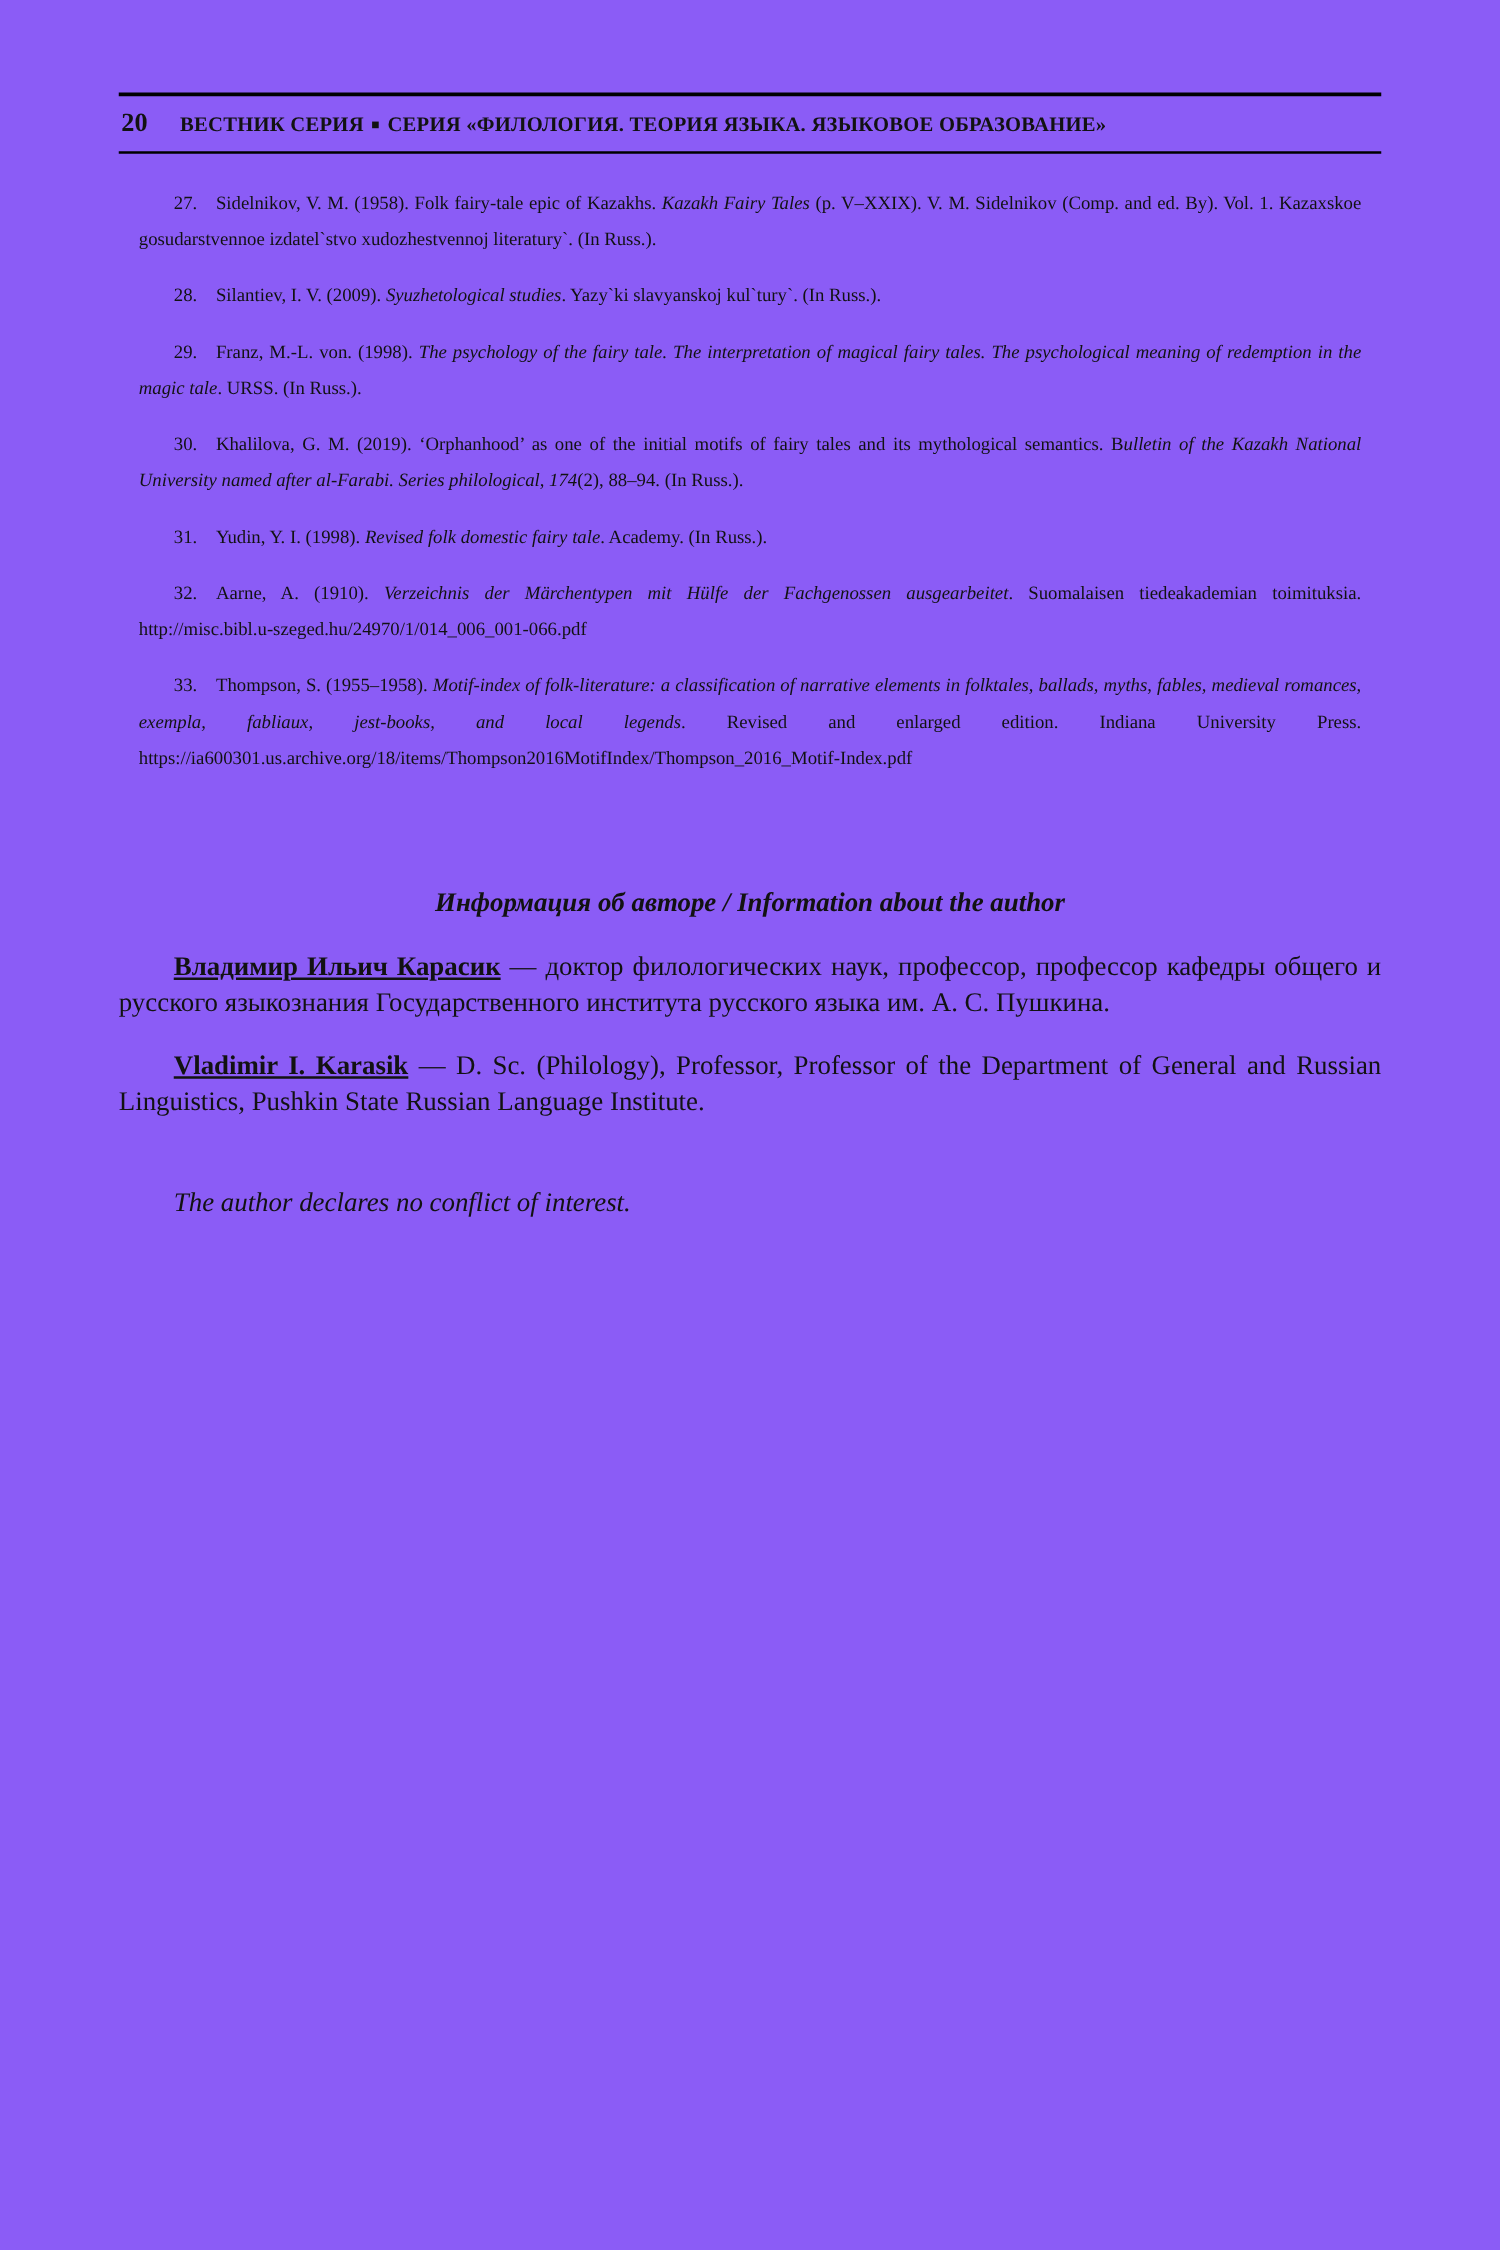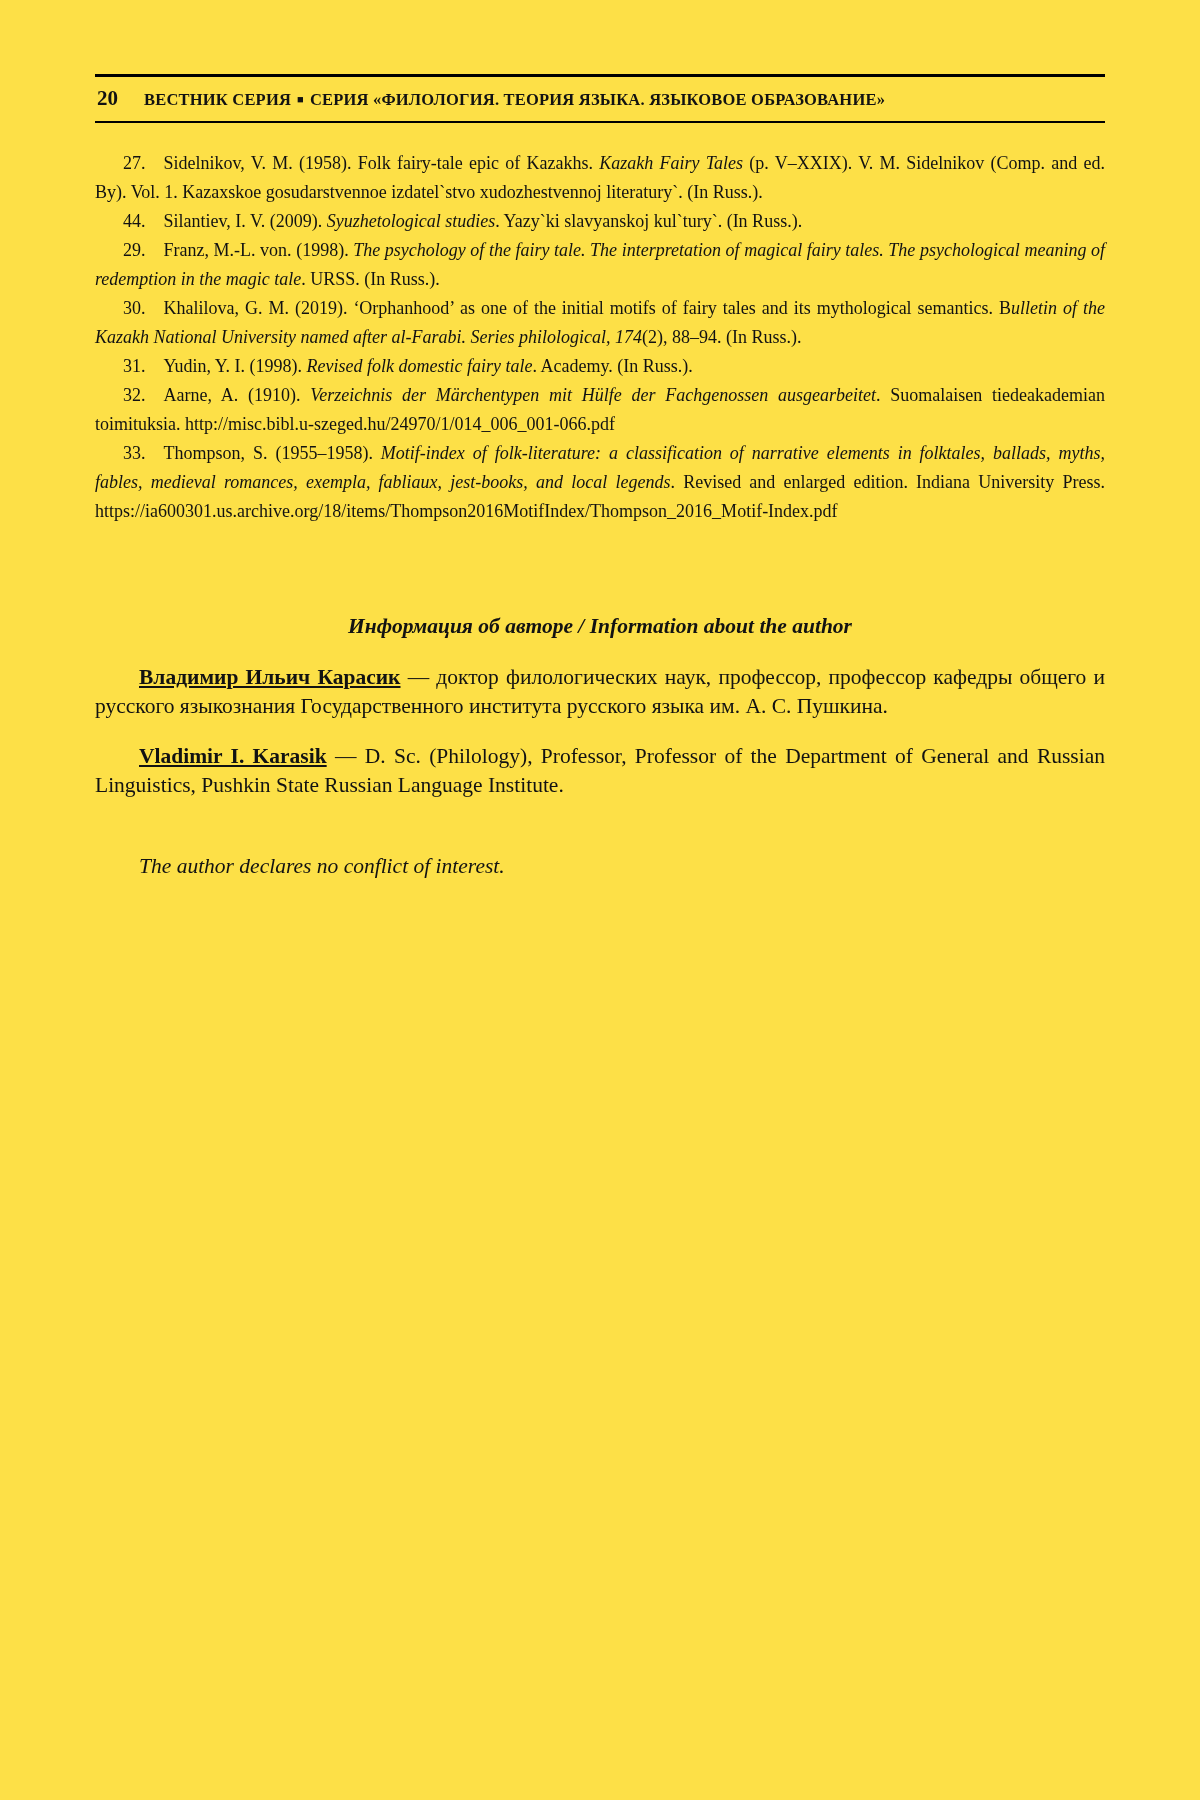--- a/index.html
+++ b/index.html
@@ -1,20 +1,20 @@
 <!DOCTYPE html>
 <html><head>
 <meta charset="utf-8">
 <style>
   html,body{margin:0;padding:0;background:#e8e8e8;}
   .page{
     position:relative;
     width:1200px;height:1800px;
     margin:0 auto;
-    background:#fde047;
+    background:#8b5cf6;
     font-family:"Liberation Serif","DejaVu Serif",serif;
     color:#121212;
     box-sizing:border-box;
     padding:0 95px;
     overflow:hidden;
   }
   
   .runhead{
     margin-top:74px;
     border-top:3px solid #000;
@@ -38,22 +38,22 @@
   }
   .sq{
     display:inline-block;
     font-size:11px;
     vertical-align:2px;
     margin:0 6px;
   }
   
   .refs{margin-top:26px;}
   p.ref{
-    margin:0;
-    font-size:18px;
+    margin:16px;
+    font-size:15px;
     line-height:29px;
     text-align:justify;
     text-indent:28px;
   }
   .it{font-style:italic;}
   .bd{font-weight:bold;text-decoration:underline;}
   .section-head{
     margin:86px 0 0 0;
     text-align:center;
     font-size:21.5px;
@@ -86,21 +86,21 @@
 
   <div class="runhead">
     <div class="runhead-inner">
       <span class="pagenum">20</span>
       <span class="jtitle"><span>ВЕСТНИК СЕРИЯ</span><span class="sq">■</span><span>СЕРИЯ «ФИЛОЛОГИЯ. ТЕОРИЯ ЯЗЫКА. ЯЗЫКОВОЕ ОБРАЗОВАНИЕ»</span></span>
     </div>
   </div>
 
   <div class="refs">
       <p class="ref"><span>27.  Sidelnikov, V. M. (1958). Folk fairy-tale epic of Kazakhs. </span><span class="it">Kazakh Fairy Tales</span><span> (p. V–XXIX). V. M. Sidelnikov (Comp. and ed. By). Vol. 1. Kazaxskoe gosudarstvennoe izdatel`stvo xudozhestvennoj literatury`. (In Russ.).</span></p>
-      <p class="ref"><span>44.  Silantiev, I. V. (2009). </span><span class="it">Syuzhetological studies</span><span>. Yazy`ki slavyanskoj kul`tury`. (In Russ.).</span></p>
+      <p class="ref"><span>28.  Silantiev, I. V. (2009). </span><span class="it">Syuzhetological studies</span><span>. Yazy`ki slavyanskoj kul`tury`. (In Russ.).</span></p>
       <p class="ref"><span>29.  Franz, M.-L. von. (1998). </span><span class="it">The psychology of the fairy tale. The interpretation of magical fairy tales. The psychological meaning of redemption in the magic tale</span><span>. URSS. (In Russ.).</span></p>
       <p class="ref"><span>30.  Khalilova, G. M. (2019). ‘Orphanhood’ as one of the initial motifs of fairy tales and its mythological semantics. B</span><span class="it">ulletin of the Kazakh National University named after al-Farabi. Series philological, 174</span><span>(2), 88–94. (In Russ.).</span></p>
       <p class="ref"><span>31.  Yudin, Y. I. (1998). </span><span class="it">Revised folk domestic fairy tale</span><span>. Academy. (In Russ.).</span></p>
       <p class="ref"><span>32.  Aarne, A. (1910). </span><span class="it">Verzeichnis der Märchentypen mit Hülfe der Fachgenossen ausgearbeitet</span><span>. Suomalaisen tiedeakademian toimituksia. http://misc.bibl.u-szeged.hu/24970/1/014_006_001-066.pdf</span></p>
       <p class="ref"><span>33.  Thompson, S. (1955–1958). </span><span class="it">Motif-index of folk-literature: a classification of narrative elements in folktales, ballads, myths, fables, medieval romances, exempla, fabliaux, jest-books, and local legends</span><span>. Revised and enlarged edition. Indiana University Press. https://ia600301.us.archive.org/18/items/Thompson2016MotifIndex/Thompson_2016_Motif-Index.pdf</span></p>
     </div>
 
   <h3 class="section-head">Информация об авторе / Information about the author</h3>
 
   <p class="author"><span class="bd">Владимир Ильич Карасик</span><span> — доктор филологических наук, профессор, профессор кафедры общего и русского языкознания Государственного института русского языка им. А. С. Пушкина.</span></p>

